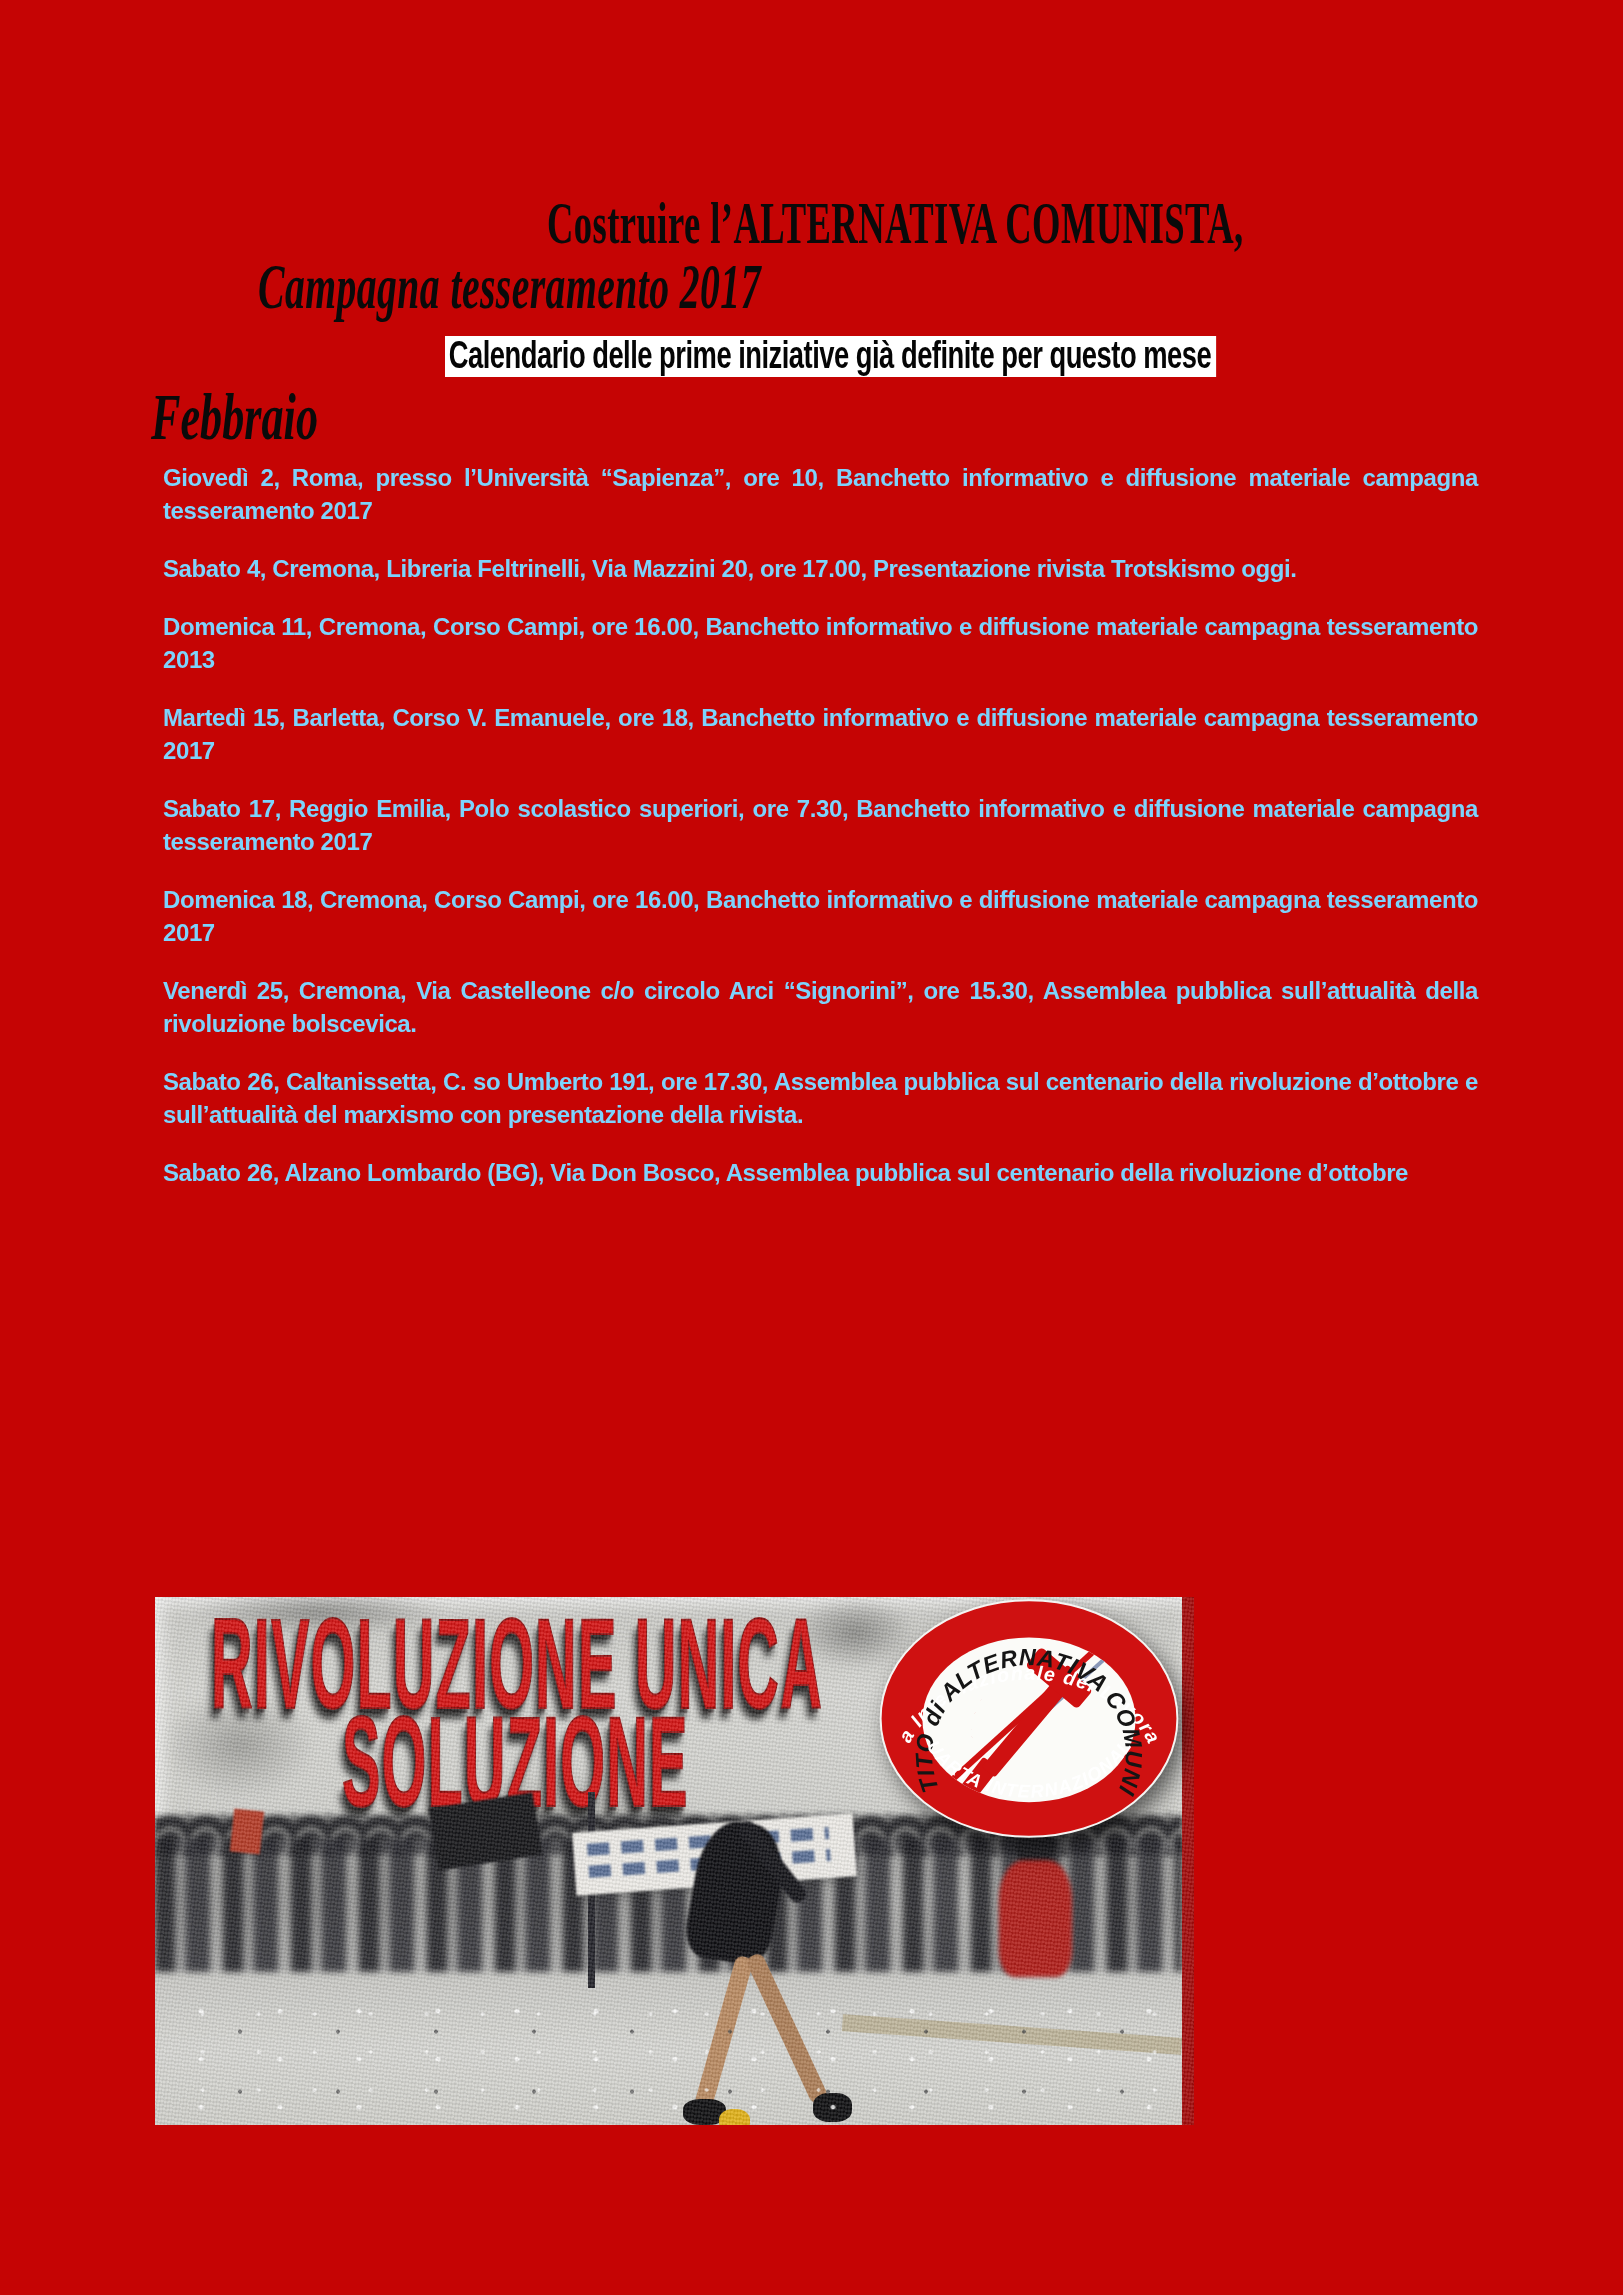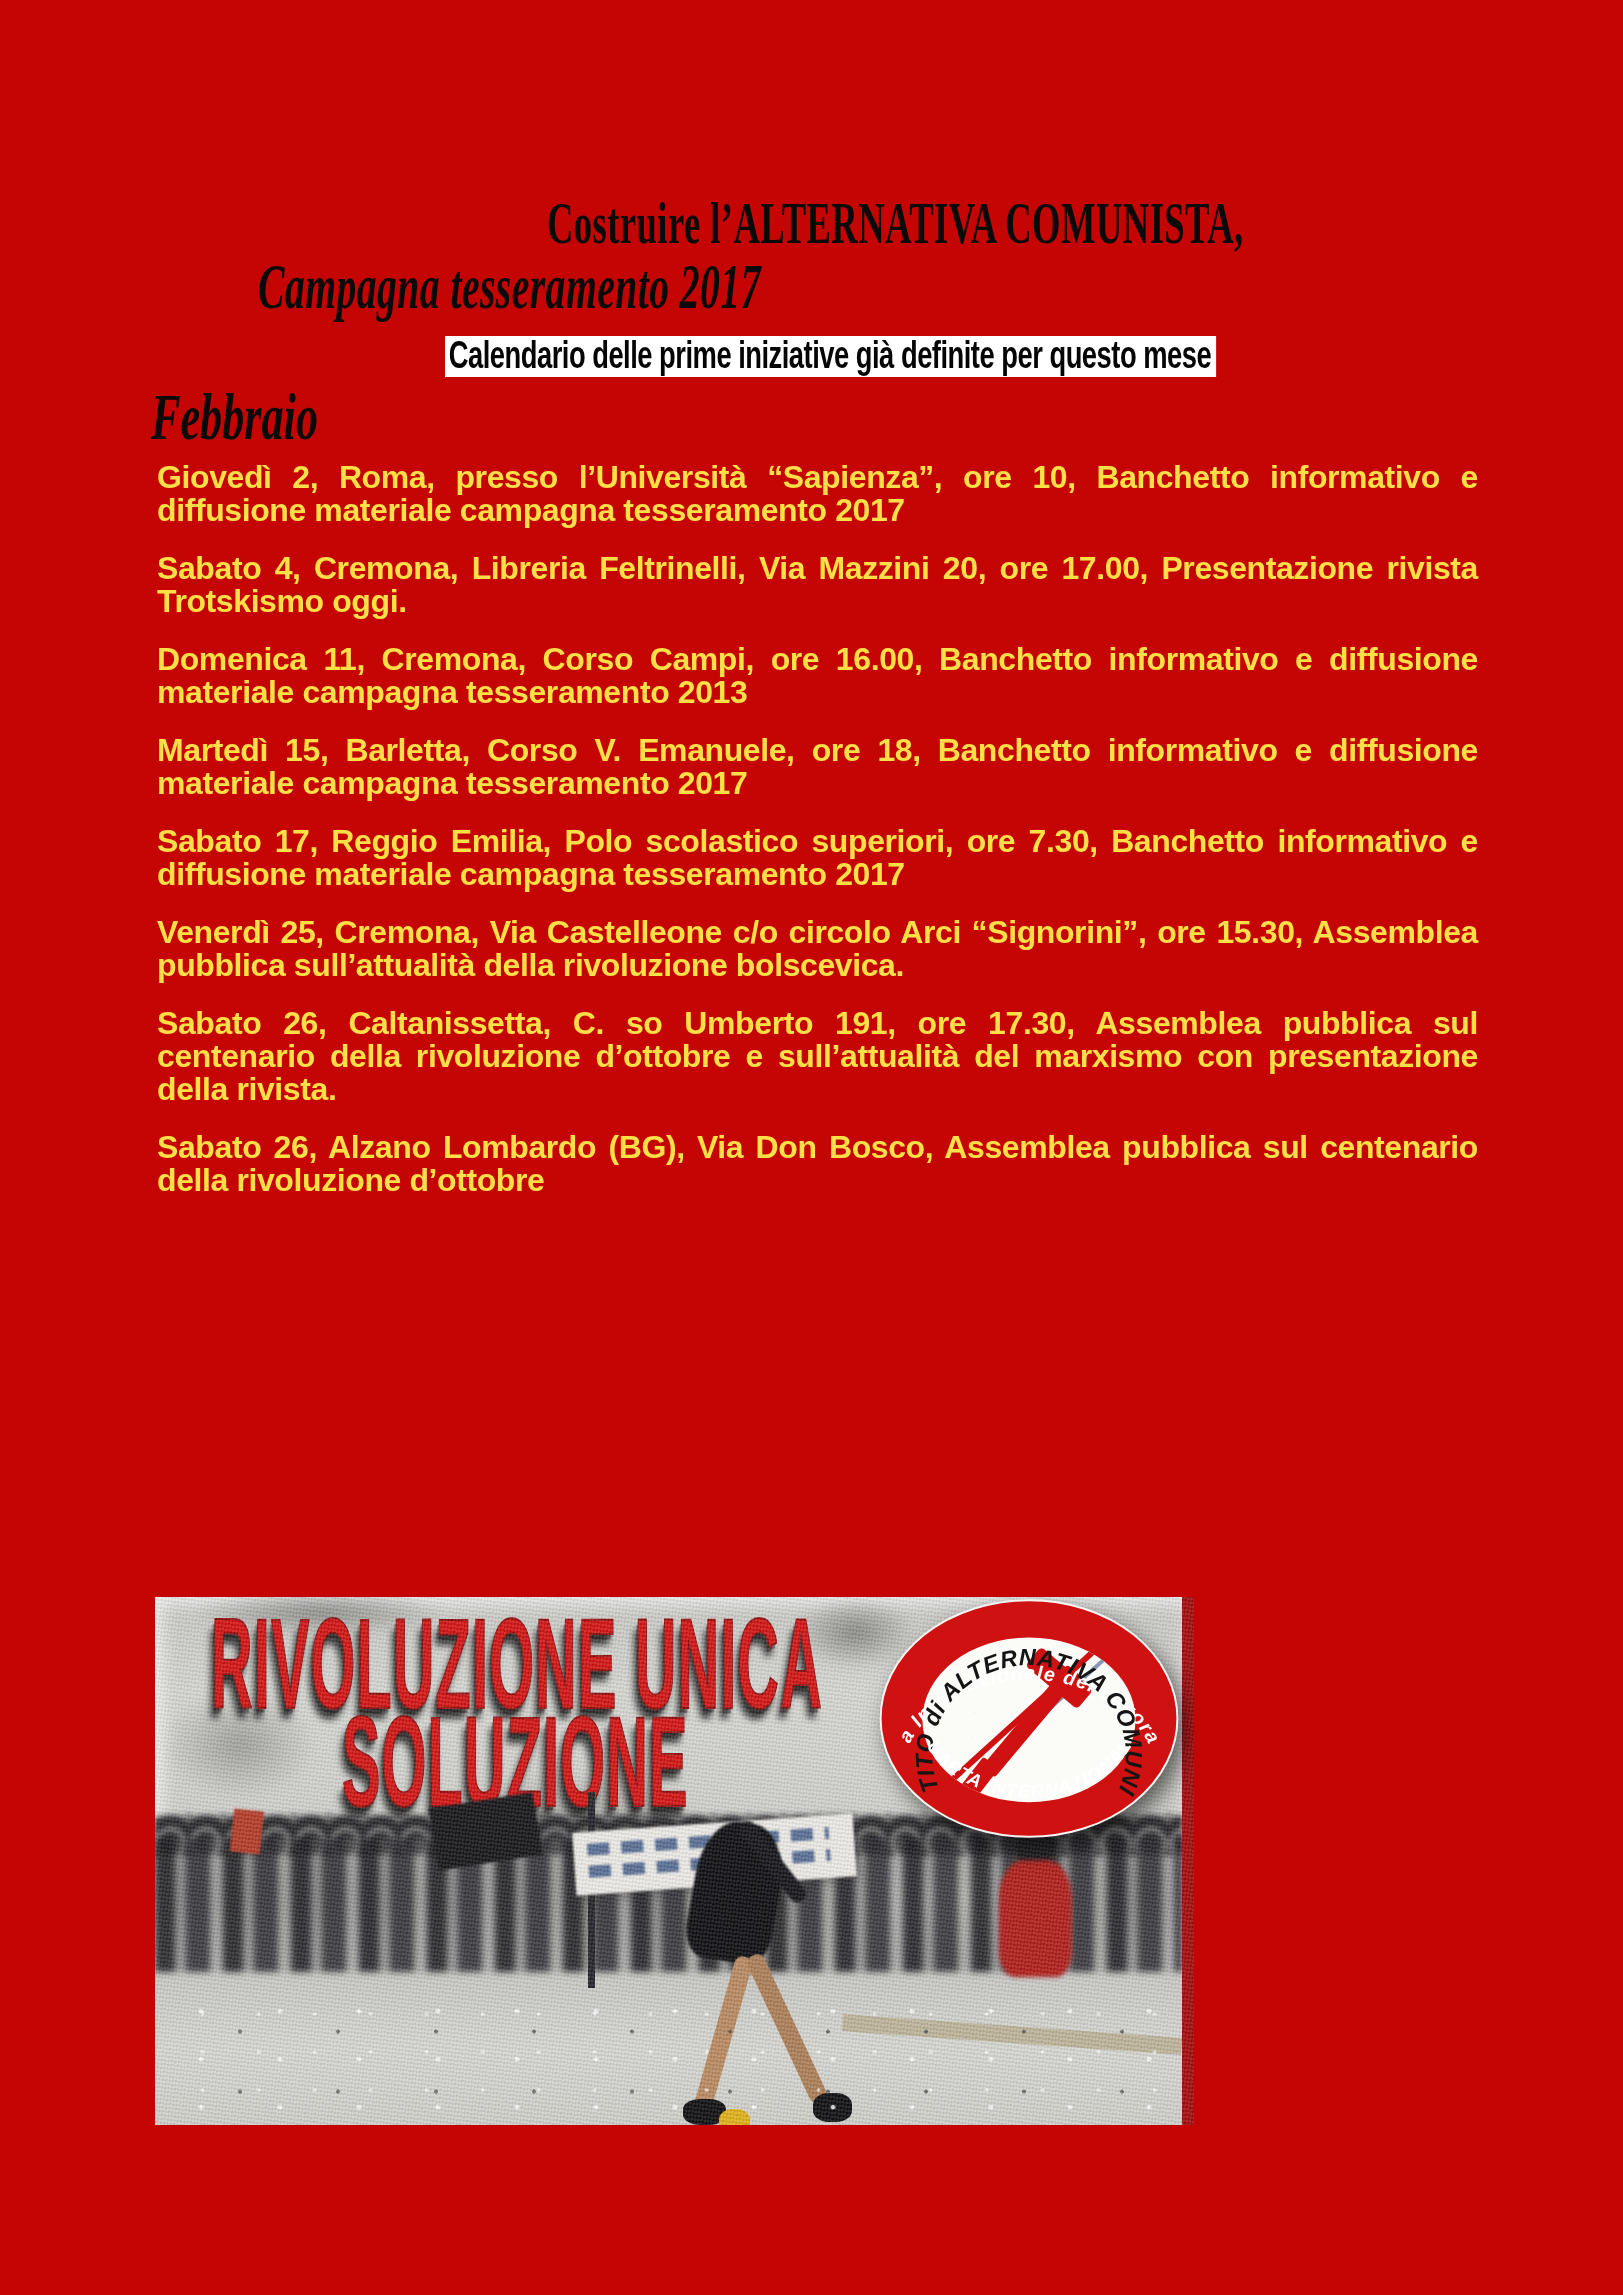--- a/index.html
+++ b/index.html
@@ -31,23 +31,23 @@
   }
   .month{
     left:151px;top:385px;
     font-family:"Liberation Serif",serif;font-weight:700;font-style:italic;
     font-size:65px;line-height:1;color:#0a0a0a;white-space:nowrap;
     transform:scaleX(.68);transform-origin:0 0;
   }
   
   .content{left:151px;top:461px;width:1327px;}
   .content p{
-    margin:0 0 25px 6px;
-    font-weight:700;font-size:32px;line-height:33px;letter-spacing:-0.4px;
-    color:#fde047;text-align:justify;
+    margin:0 0 25px 12px;
+    font-weight:700;font-size:24px;line-height:33px;letter-spacing:-0.4px;
+    color:#7dd3fc;text-align:justify;
   }
   
   .photo{
     left:155px;top:1597px;width:1039px;height:528px;overflow:hidden;
     background:linear-gradient(180deg,#c7c7c3 0,#d6d6d2 18%,#cfcfcb 42%,#c4c4c0 55%,#d3d3cf 100%);
     box-shadow:inset 0 0 17px 6.5px rgba(255,255,255,.75), inset 0 0 59px 18.3px rgba(205,205,200,.35);
   }
   .grain{
     inset:0;
     background:
@@ -127,20 +127,21 @@
   <div class="abs h2">Campagna tesseramento 2017</div>
   <div class="abs bar">Calendario delle prime iniziative già definite per questo mese</div>
   <div class="abs month">Febbraio</div>
 
   <div class="abs content">
       <p>Giovedì 2, Roma, presso l’Università “Sapienza”, ore 10, Banchetto informativo e diffusione materiale campagna tesseramento 2017</p>
       <p>Sabato 4, Cremona, Libreria Feltrinelli, Via Mazzini 20, ore 17.00, Presentazione rivista Trotskismo oggi.</p>
       <p>Domenica 11, Cremona, Corso Campi, ore 16.00, Banchetto informativo e diffusione materiale campagna tesseramento 2013</p>
       <p>Martedì 15, Barletta, Corso V. Emanuele, ore 18, Banchetto informativo e diffusione materiale campagna tesseramento 2017</p>
       <p>Sabato 17, Reggio Emilia, Polo scolastico superiori, ore 7.30, Banchetto informativo e diffusione materiale campagna tesseramento 2017</p>
+      <p>Domenica 18, Cremona, Corso Campi, ore 16.00, Banchetto informativo e diffusione materiale campagna tesseramento 2017</p>
       <p>Venerdì 25, Cremona, Via Castelleone c/o circolo Arci “Signorini”, ore 15.30, Assemblea pubblica sull’attualità della rivoluzione bolscevica.</p>
       <p>Sabato 26, Caltanissetta, C. so Umberto 191, ore 17.30, Assemblea pubblica sul centenario della rivoluzione d’ottobre e sull’attualità del marxismo con presentazione della rivista.</p>
       <p>Sabato 26, Alzano Lombardo (BG), Via Don Bosco, Assemblea pubblica sul centenario della rivoluzione d’ottobre</p>
     </div>
 
   <div class="abs photo">
     <div class="abs blotch b1"></div>
     <div class="abs blotch b2"></div>
     <div class="abs blotch b3"></div>
     <div class="abs blotch b4"></div>

